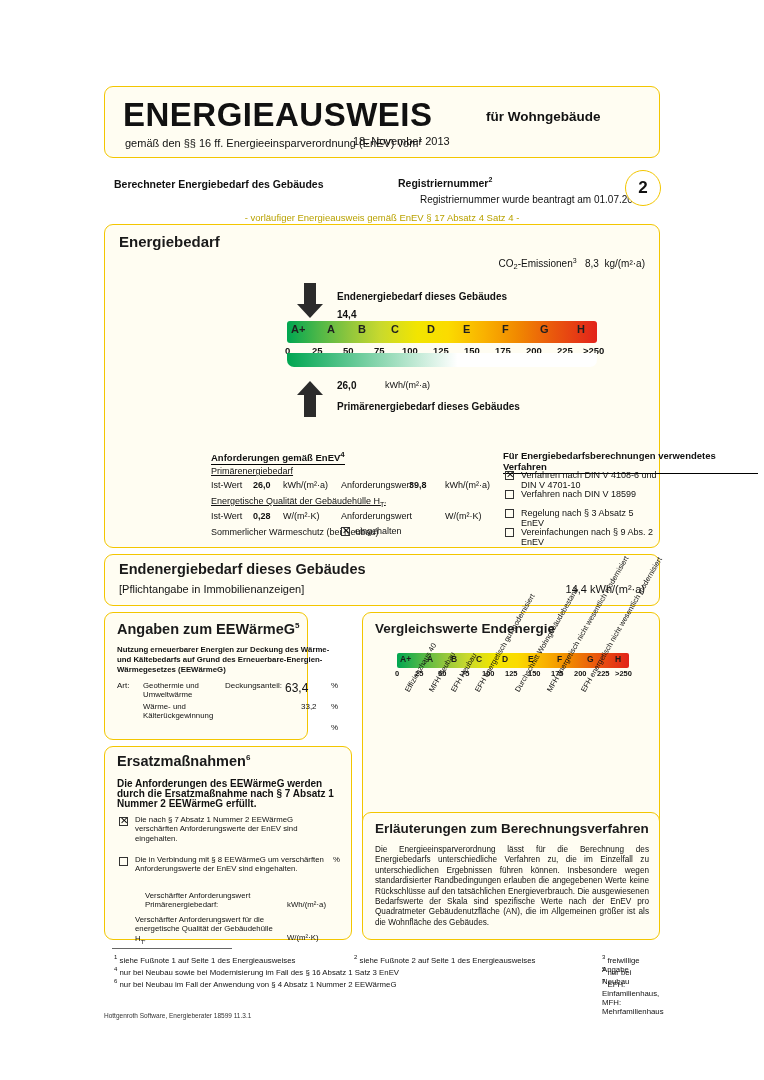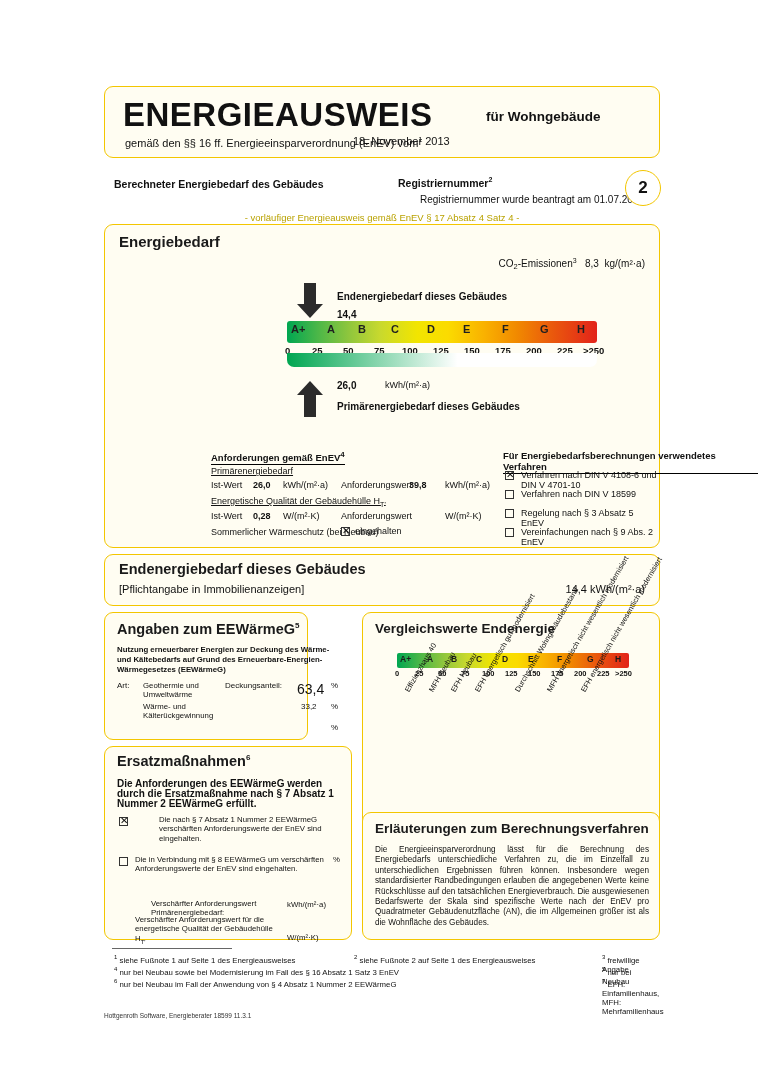--- a/index.html
+++ b/index.html
@@ -281,39 +281,39 @@
   </div>
 
   <div class="box" id="eewarme">
     <div class="sec-title">
       <span>Angaben zum EEWärmeG</span><sup>5</sup>
     </div>
     <div class="smaller" style="left:12px;top:32px;width:226px;font-size:7.8px;line-height:10px;font-weight:bold;">Nutzung erneuerbarer Energien zur Deckung des Wärme-und Kältebedarfs auf Grund des Erneuerbare-Energien-Wärmegesetzes (EEWärmeG)</div>
     <div class="smaller" style="left:12px;top:68px;font-size:8px;">Art:</div>
     <div class="smaller" style="left:38px;top:68px;width:62px;font-size:7.8px;line-height:9px;">Geothermie und Umweltwärme</div>
     <div class="smaller" style="left:120px;top:68px;font-size:8px;">Deckungsanteil:</div>
-    <div class="smaller" style="left:192px;top:68px;font-size:14px;">63,4</div>
+    <div class="smaller" style="left:180px;top:68px;font-size:12px;">63,4</div>
     <div class="smaller" style="left:226px;top:68px;font-size:8px;">%</div>
     <div class="smaller" style="left:38px;top:89px;width:62px;font-size:7.8px;line-height:9px;">Wärme- und Kälterückgewinnung</div>
     <div class="smaller" style="left:196px;top:89px;font-size:8px;">33,2</div>
     <div class="smaller" style="left:226px;top:89px;font-size:8px;">%</div>
     <div class="smaller" style="left:226px;top:110px;font-size:8px;">%</div>
   </div>
 
   <div class="box" id="ersatz">
     <div class="sec-title">
       <span>Ersatzmaßnahmen</span><sup>6</sup>
     </div>
     <div class="smaller" style="left:12px;top:32px;width:226px;font-size:10px;line-height:10px;font-weight:bold;">Die Anforderungen des EEWärmeG werden durch die Ersatzmaßnahme nach § 7 Absatz 1 Nummer 2 EEWärmeG erfüllt.</div>
     <div class="ck checked" style="left:14px;top:70px;"></div>
-    <div class="smaller" style="left:30px;top:68px;width:200px;font-size:7.8px;line-height:9.4px;margin-left:24px;">Die nach § 7 Absatz 1 Nummer 2 EEWärmeG verschärften Anforderungswerte der EnEV sind eingehalten.</div>
+    <div class="smaller" style="left:30px;top:68px;width:200px;font-size:7.8px;line-height:9.4px;">Die nach § 7 Absatz 1 Nummer 2 EEWärmeG verschärften Anforderungswerte der EnEV sind eingehalten.</div>
     <div class="ck" style="left:14px;top:110px;"></div>
     <div class="smaller" style="left:30px;top:108px;width:190px;font-size:7.8px;line-height:9.4px;">Die in Verbindung mit § 8 EEWärmeG um verschärften Anforderungswerte der EnEV sind eingehalten.</div>
     <div class="smaller" style="left:228px;top:108px;font-size:7.8px;">%</div>
-    <div class="smaller" style="left:46px;top:144px;width:140px;font-size:7.8px;line-height:9.4px;margin-top:8px;">Verschärfter Anforderungswert Primärenergiebedarf:</div>
+    <div class="smaller" style="left:40px;top:144px;width:140px;font-size:7.8px;line-height:9.4px;">Verschärfter Anforderungswert Primärenergiebedarf:</div>
     <div class="smaller" style="left:182px;top:153px;font-size:7.8px;">kWh/(m²·a)</div>
     <div class="smaller" style="left:30px;top:168px;width:140px;font-size:7.8px;line-height:9.4px;">
       <span>Verschärfter Anforderungswert für die energetische Qualität der Gebäudehülle H</span><sub style="font-size:6px">T'</sub>
     </div>
     <div class="smaller" style="left:182px;top:186px;font-size:7.8px;">W/(m²·K)</div>
   </div>
 
   <div class="box" id="vergleich">
     <div class="sec-title">Vergleichswerte Endenergie</div>
     <div class="mini-wrap">

